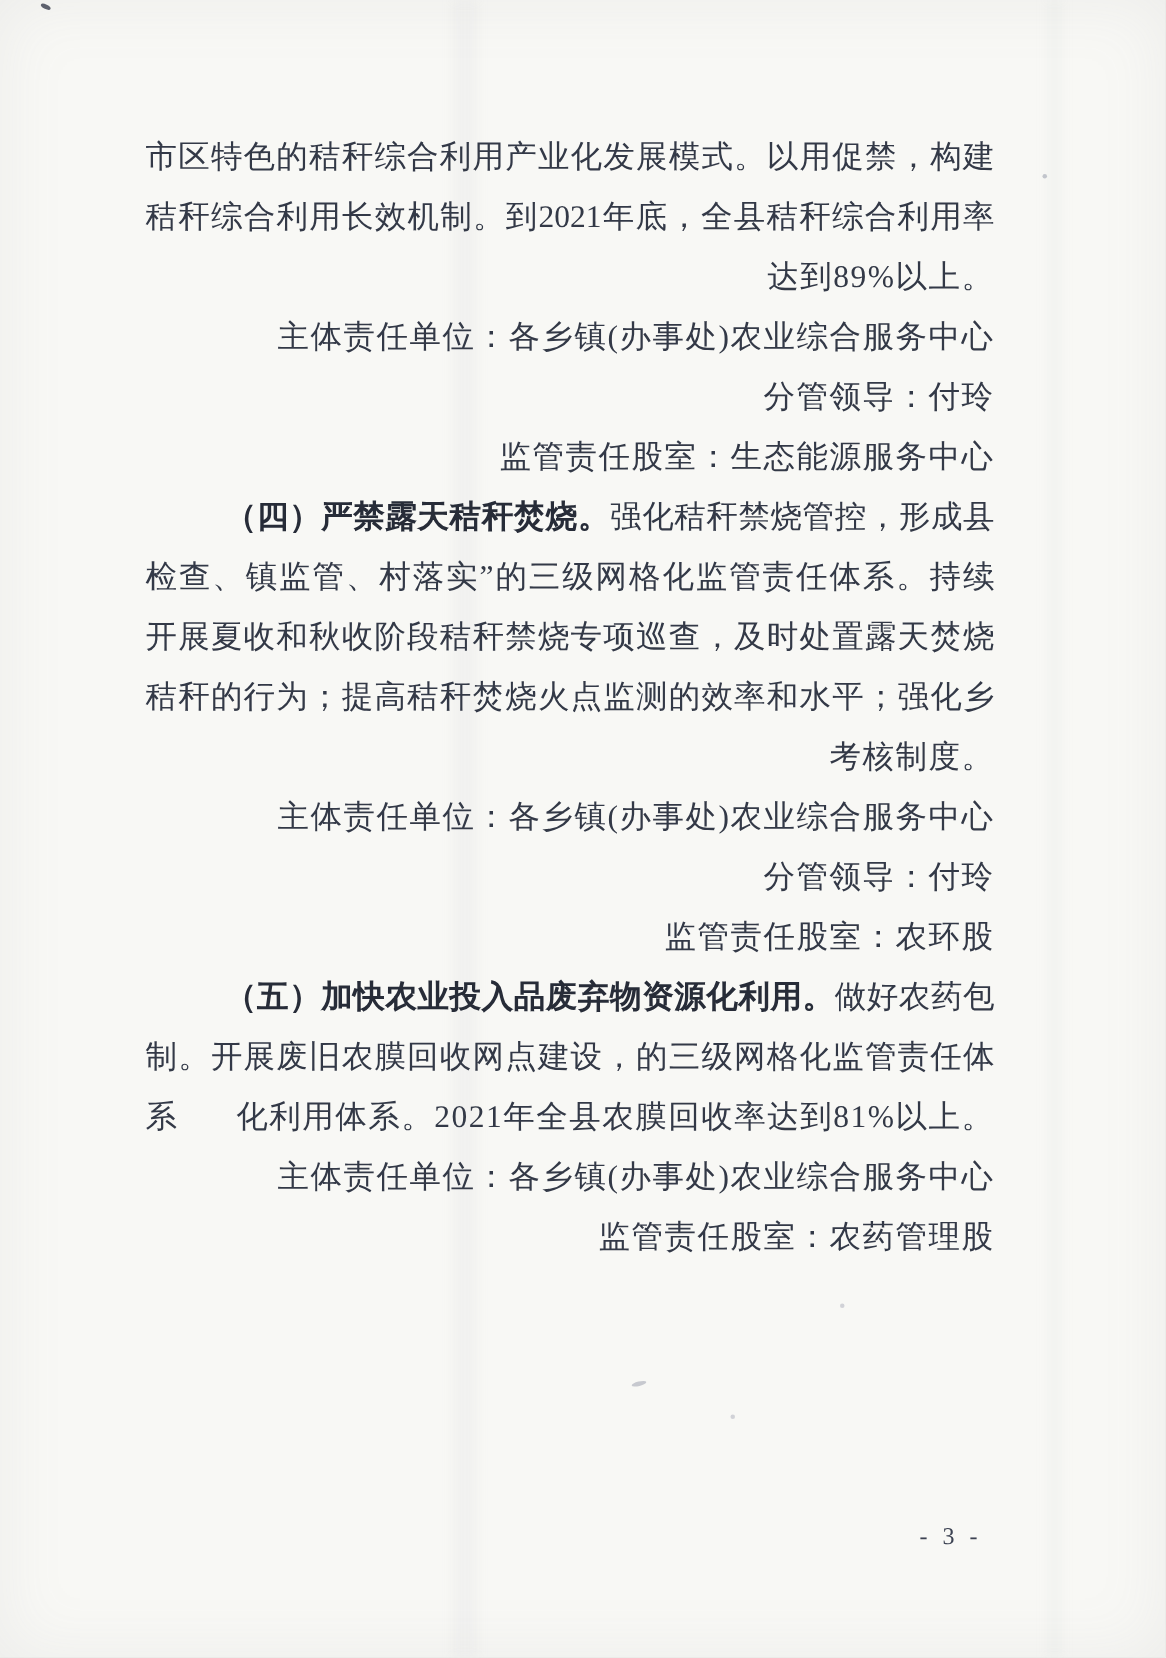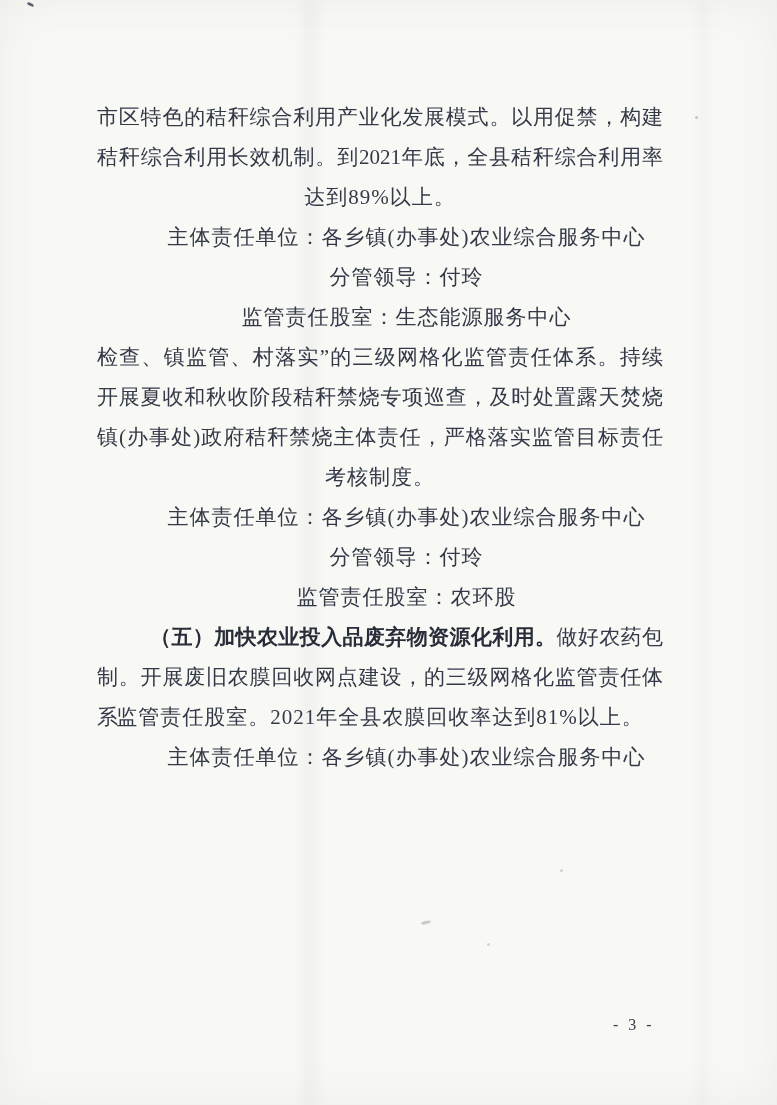--- a/index.html
+++ b/index.html
@@ -40,31 +40,31 @@
     pointer-events: none;
   }
   .speck-a { left: 27px;  top: 3px;   width: 7px; height: 3px; background: rgba(66,70,86,0.85); transform: rotate(25deg); }
   .speck-b { left: 421px; top: 921px; width: 10px; height: 3px; background: rgba(110,116,138,0.35); transform: rotate(-14deg); }
   .speck-c { left: 695px; top: 116px; width: 3px; height: 3px; background: rgba(118,124,146,0.40); }
   .speck-d { left: 487px; top: 943px; width: 3px; height: 3px; background: rgba(118,124,146,0.30); }
   .speck-e { left: 560px; top: 869px; width: 3px; height: 3px; background: rgba(118,124,146,0.30); }
 
   .doc {
     position: absolute;
-    top: 97px;
+    top: 84px;
     left: 97px;
     width: 566px;
   }
   .line {
     height: 40px;
     line-height: 40px;
     font-size: 21px;
     letter-spacing: 1px;
     white-space: nowrap;
-    text-align: center;
+    text-align: right;
   }
   .line.fill {
     white-space: normal;
     letter-spacing: normal;
     text-align: justify;
     text-align-last: justify;
     text-justify: inter-ideograph;
   }
   .line.indent { padding-left: 53px; }
   .seg-bold { font-weight: 700; color: #272c38; }
@@ -92,27 +92,29 @@
   <div class="speck speck-d"></div>
   <div class="speck speck-e"></div>
 
   <div class="doc">
       <div class="line fill"><span class="seg-bold"></span><span class="seg-text">市区特色的秸秆综合利用产业化发展模式。以用促禁，构建</span></div>
       <div class="line fill"><span class="seg-bold"></span><span class="seg-text">秸秆综合利用长效机制。到2021年底，全县秸秆综合利用率</span></div>
       <div class="line"><span class="seg-bold"></span><span class="seg-text">达到89%以上。</span></div>
       <div class="line indent"><span class="seg-bold"></span><span class="seg-text">主体责任单位：各乡镇(办事处)农业综合服务中心</span></div>
       <div class="line indent"><span class="seg-bold"></span><span class="seg-text">分管领导：付玲</span></div>
       <div class="line indent"><span class="seg-bold"></span><span class="seg-text">监管责任股室：生态能源服务中心</span></div>
+      <div class="line indent fill"><span class="seg-bold">（四）严禁露天秸秆焚烧。</span><span class="seg-text">强化秸秆禁烧管控，形成县</span></div>
       <div class="line fill"><span class="seg-bold"></span><span class="seg-text">检查、镇监管、村落实”的三级网格化监管责任体系。持续</span></div>
       <div class="line fill"><span class="seg-bold"></span><span class="seg-text">开展夏收和秋收阶段秸秆禁烧专项巡查，及时处置露天焚烧</span></div>
-      <div class="line fill"><span class="seg-bold"></span><span class="seg-text">镇(办事处)政府秸秆禁烧主体责任，严格落实监管目标责任</span></div>
+      <div class="line fill"><span class="seg-bold"></span><span class="seg-text">秸秆的行为；提高秸秆焚烧火点监测的效率和水平；强化乡</span></div>
       <div class="line"><span class="seg-bold"></span><span class="seg-text">考核制度。</span></div>
       <div class="line indent"><span class="seg-bold"></span><span class="seg-text">主体责任单位：各乡镇(办事处)农业综合服务中心</span></div>
       <div class="line indent"><span class="seg-bold"></span><span class="seg-text">分管领导：付玲</span></div>
       <div class="line indent"><span class="seg-bold"></span><span class="seg-text">监管责任股室：农环股</span></div>
       <div class="line indent fill"><span class="seg-bold">（五）加快农业投入品废弃物资源化利用。</span><span class="seg-text">做好农药包</span></div>
       <div class="line fill"><span class="seg-bold"></span><span class="seg-text">制。开展废旧农膜回收网点建设，的三级网格化监管责任体系</span></div>
-      <div class="line"><span class="seg-bold"></span><span class="seg-text">监管责任股室。2021年全县农膜回收率达到81%以上。</span></div>
+      <div class="line"><span class="seg-bold"></span><span class="seg-text">化利用体系。2021年全县农膜回收率达到81%以上。</span></div>
       <div class="line indent"><span class="seg-bold"></span><span class="seg-text">主体责任单位：各乡镇(办事处)农业综合服务中心</span></div>
+      <div class="line indent"><span class="seg-bold"></span><span class="seg-text">监管责任股室：农药管理股</span></div>
     </div>
 
   <div class="page-number">- 3 -</div>
 </div>
 
 </body></html>

